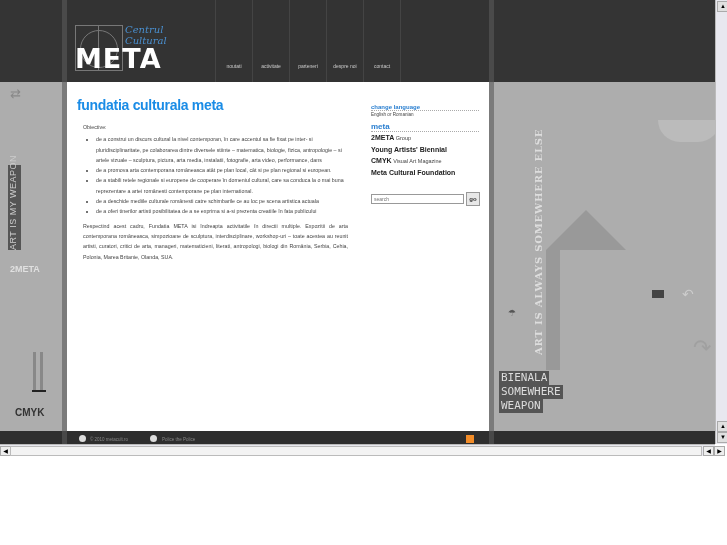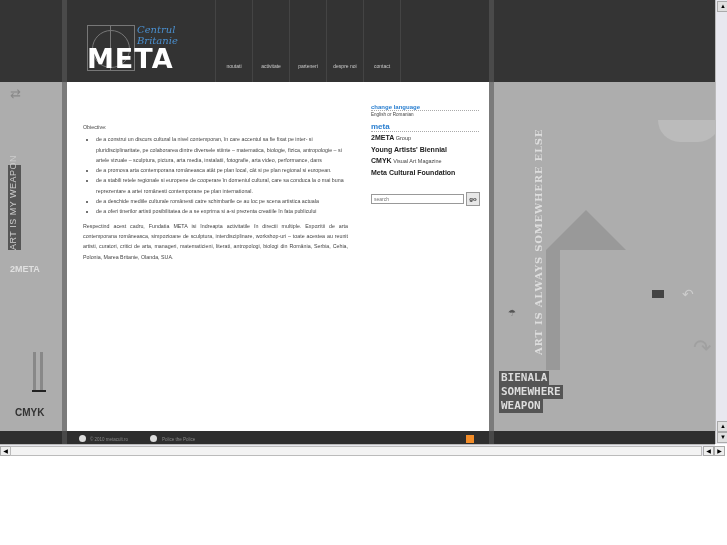--- a/index.html
+++ b/index.html
@@ -3,21 +3,21 @@
 <meta charset="utf-8">
 <style>
   html, body { margin:0; padding:0; }
   body { width:727px; height:545px; background:#ffffff; position:relative; overflow:hidden; font-family:"Liberation Sans", sans-serif; }
   .viewport { position:absolute; left:0; top:0; width:715px; height:444px; background:#adadad; overflow:hidden; }
   .topbar { position:absolute; left:0; top:0; width:715px; height:82px; background:#343434; }
   .leftcol-shadow { position:absolute; left:62px; top:0; width:5px; height:444px; background:#5a5a5a; opacity:.6; }
   .rightcol-shadow { position:absolute; left:489px; top:0; width:5px; height:444px; background:#5a5a5a; opacity:.6; }
   .bottombar { position:absolute; left:0; top:431px; width:715px; height:13px; background:#2e2e2e; }
   .header { position:absolute; left:67px; top:0; width:422px; height:82px; background:#333; }
-  .logo { position:absolute; left:20px; top:24px; width:100px; height:48px; }
+  .logo { position:absolute; left:8px; top:24px; width:100px; height:48px; }
   .logo .frame { position:absolute; left:0; top:1px; width:46px; height:44px; border:1px solid #777; }
   .logo .frame:before { content:""; position:absolute; left:22px; top:0; width:1px; height:44px; background:#777; }
   .logo .frame:after { content:""; position:absolute; left:4px; top:4px; width:36px; height:36px; border:1px solid #777; border-radius:50%; }
   .logo .cc { position:absolute; left:50px; top:0; color:#4a8fcf; font-family:"DejaVu Serif", serif; font-style:italic; font-size:10px; line-height:11px; }
   .logo .word { position:absolute; left:0; top:22px; color:#fff; font-family:"DejaVu Sans", sans-serif; font-size:27px; font-weight:bold; letter-spacing:1px; line-height:26px; }
   .nav { position:absolute; left:148px; top:0; height:82px; display:flex; }
   .nav .item { width:36px; height:82px; border-left:1px solid #444; color:#ccc; font-size:5px; text-align:center; position:relative; }
   .nav .item span { position:absolute; left:0; right:0; top:63px; }
   .nav .item.end { border-right:1px solid #444; }
   .content { position:absolute; left:67px; top:82px; width:422px; height:349px; background:#fff; }
@@ -34,21 +34,21 @@
   .side .link { font-size:7px; color:#222; line-height:11px; font-weight:bold; }
   .side .link small { font-weight:normal; font-size:5.5px; color:#444; }
   .search { position:absolute; left:0; top:88px; display:flex; align-items:center; }
   .search input { width:87px; height:8px; font-size:5px; border:1px solid #999; padding:0 2px; color:#777; }
   .search button { margin-left:2px; width:14px; height:14px; font-size:6px; font-weight:bold; padding:0; border:1px solid #999; background:#e8e8e8; color:#333; }
   .footer-text { position:absolute; top:437px; font-size:4.5px; color:#888; }
   .cc-icon { position:absolute; top:435px; width:7px; height:7px; border-radius:50%; background:#ddd; }
   .rss { position:absolute; left:466px; top:435px; width:8px; height:8px; background:#f28c28; }
   .deco-l { position:absolute; color:#eee; }
   .art-vert { position:absolute; left:8px; top:165px; transform-origin:left top; transform:rotate(-90deg) translate(-85px,0); width:85px; height:13px; background:#555; color:#ccc; font-size:9px; white-space:nowrap; letter-spacing:.5px; }
-  .bienala { position:absolute; left:499px; top:371px; font-family:"DejaVu Sans Mono", monospace; font-size:11px; font-weight:bold; color:#ddd; line-height:14px; }
+  .bienala { position:absolute; left:499px; top:371px; font-family:"DejaVu Sans Mono", monospace; font-size:11px; font-weight:normal; color:#ddd; line-height:14px; }
   .bienala div { background:#555; display:inline-block; padding:0 2px; }
   .vs { position:absolute; left:533px; top:130px; transform-origin:left top; transform:rotate(-90deg) translate(-225px,0); width:225px; font-family:"DejaVu Serif", serif; font-weight:bold; font-size:10px; color:#ddd; letter-spacing:.8px; white-space:nowrap; }
   .vscroll { position:absolute; left:715px; top:0; width:12px; height:444px; background:#e8e8ef; border-left:1px solid #bbb; }
   .vscroll .btn { position:absolute; left:1px; width:10px; height:9px; background:#e0e0e0; border:1px solid #aaa; font-size:6px; text-align:center; line-height:9px; }
   .hscroll { position:absolute; left:0; top:444px; width:715px; height:11px; background:#e8e8ef; border-top:1px solid #bbb; }
   .hscroll .thumb { position:absolute; left:10px; top:1px; width:690px; height:8px; background:#f3f3f3; border:1px solid #bbb; }
   .hscroll .btn { position:absolute; top:1px; width:9px; height:8px; font-size:6px; text-align:center; line-height:8px; border:1px solid #aaa; background:#eee; }
 </style>
 </head>
 <body>
@@ -79,21 +79,21 @@
     <div>BIENALA</div><br>
     <div>SOMEWHERE</div><br>
     <div>WEAPON</div>
   </div>
 
   <div class="header">
     <div class="logo">
       <div class="frame"></div>
       <div class="cc">
         <div>Centrul</div>
-        <div>Britanie</div>
+        <div>Cultural</div>
       </div>
       <div class="word">META</div>
     </div>
     <div class="nav">
       <div class="item">
           <span>noutati</span>
         </div>
       <div class="item">
           <span>activitate</span>
         </div>
@@ -103,20 +103,21 @@
       <div class="item">
           <span>despre noi</span>
         </div>
       <div class="item end">
           <span>contact</span>
         </div>
     </div>
   </div>
 
   <div class="content">
+    <div class="title">fundatia culturala meta</div>
     <div class="body">
       <p>Obiective:</p>
       <ul>
         <li>de a construi un discurs cultural la nivel contemporan, în care accentul sa fie fixat pe inter- si pluridisciplinaritate, pe colaborarea dintre diversele stiinte – matematica, biologie, fizica, antropologie – si artele vizuale – sculptura, pictura, arta media, instalatii, fotografie, arta video, performance, dans</li>
         <li>de a promova arta contemporana româneasca atât pe plan local, cât si pe plan regional si european.</li>
         <li>de a stabili retele regionale si europene de cooperare în domeniul cultural, care sa conduca la o mai buna reprezentare a artei românesti contemporane pe plan international.</li>
         <li>de a deschide mediile culturale românesti catre schimbarile ce au loc pe scena artistica actuala</li>
         <li>de a oferi tinerilor artisti posibilitatea de a se exprima si a-si prezenta creatiile în fata publicului</li>
       </ul>
       <p class="para">Respectind acest cadru, Fundatia META isi îndreapta activitatile în directii multiple. Expozitii de arta contemporana româneasca, simpozioane de sculptura, interdisciplinare, workshop-uri – toate acestea au reunit artisti, curatori, critici de arta, manageri, matematicieni, literati, antropologi, biologi din România, Serbia, Cehia, Polonia, Marea Britanie, Olanda, SUA.</p>

